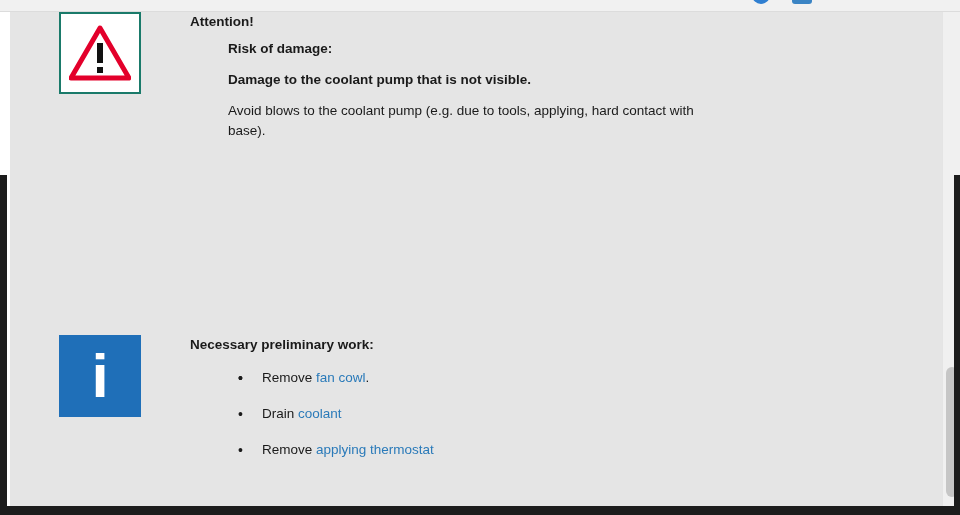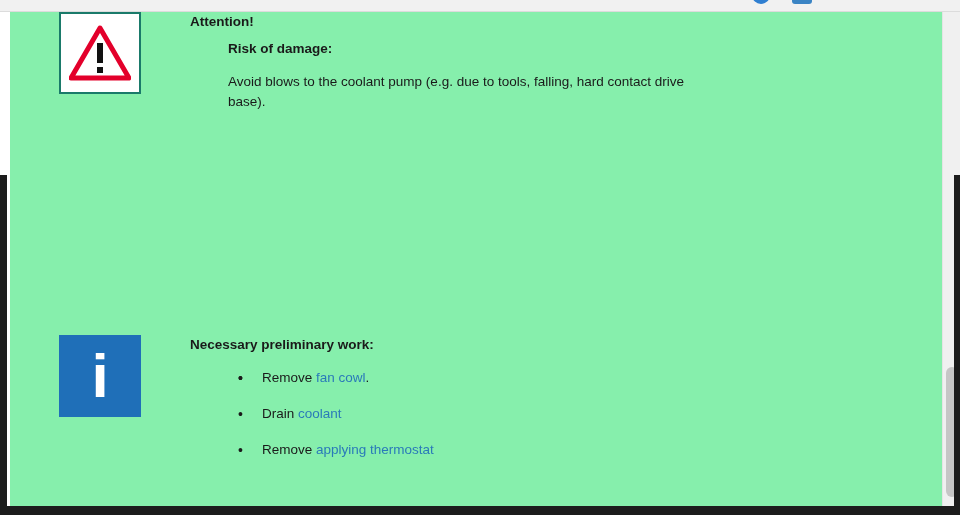--- a/index.html
+++ b/index.html
@@ -116,21 +116,21 @@
     background: #1c1c1c;
   }
 
   
   .page {
     position: absolute;
     top: 12px;
     left: 10px;
     width: 932px;
     height: 494px;
-    background: #86efac;
+    background: #e5e5e5;
     overflow: hidden;
   }
 
   .block {
     position: absolute;
     display: flex;
   }
 
   .icon-col {
     width: 180px;
@@ -251,21 +251,22 @@
           <svg class="warn-svg" width="62" height="56" viewBox="0 0 62 56" aria-hidden="true">
             <polygon points="31,3 60,53 2,53" fill="#ffffff" stroke="#e3002b" stroke-width="5" stroke-linejoin="round"></polygon>
             <rect x="28" y="18" width="6" height="20" fill="#111111"></rect>
             <rect x="28" y="42" width="6" height="6" fill="#111111"></rect>
           </svg>
         </div>
       </div>
       <div class="text-col">
         <p class="heading">Attention!</p>
         <p class="sub-heading">Risk of damage:</p>
-        <p class="para">Avoid blows to the coolant pump (e.g. due to tools, falling, hard contact drive base).</p>
+        <p class="sub-heading2">Damage to the coolant pump that is not visible.</p>
+        <p class="para">Avoid blows to the coolant pump (e.g. due to tools, applying, hard contact with base).</p>
       </div>
     </div>
 
     <div class="block" style="top:323px; left:0px; width:912px;">
       <div class="icon-col">
         <div class="info-box">
           <span class="info-glyph">i</span>
         </div>
       </div>
       <div class="text-col">

